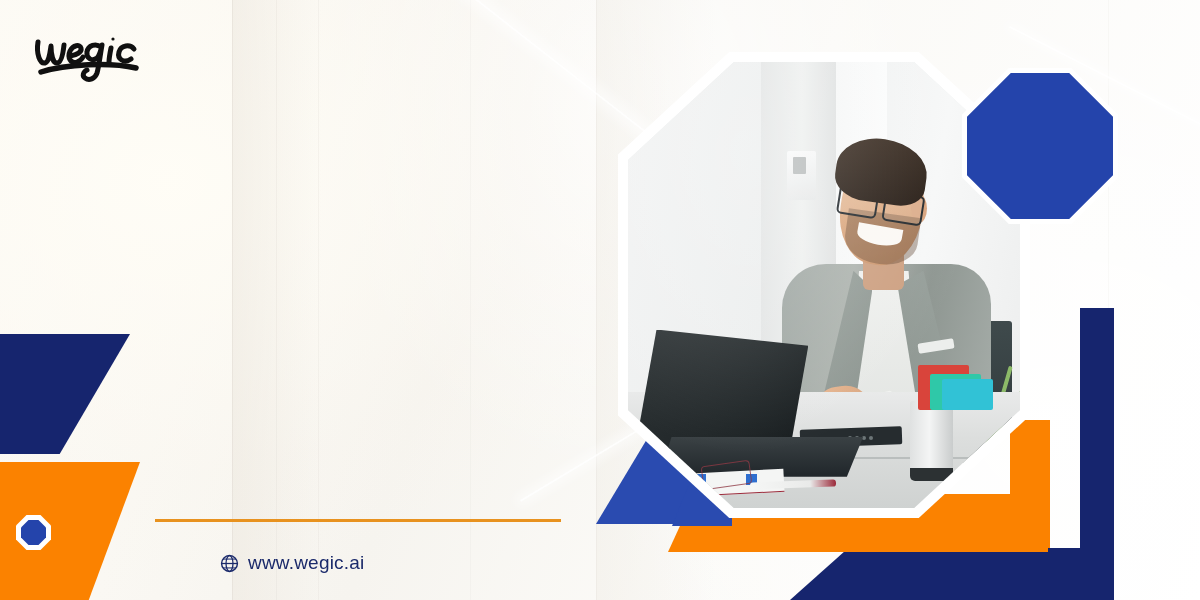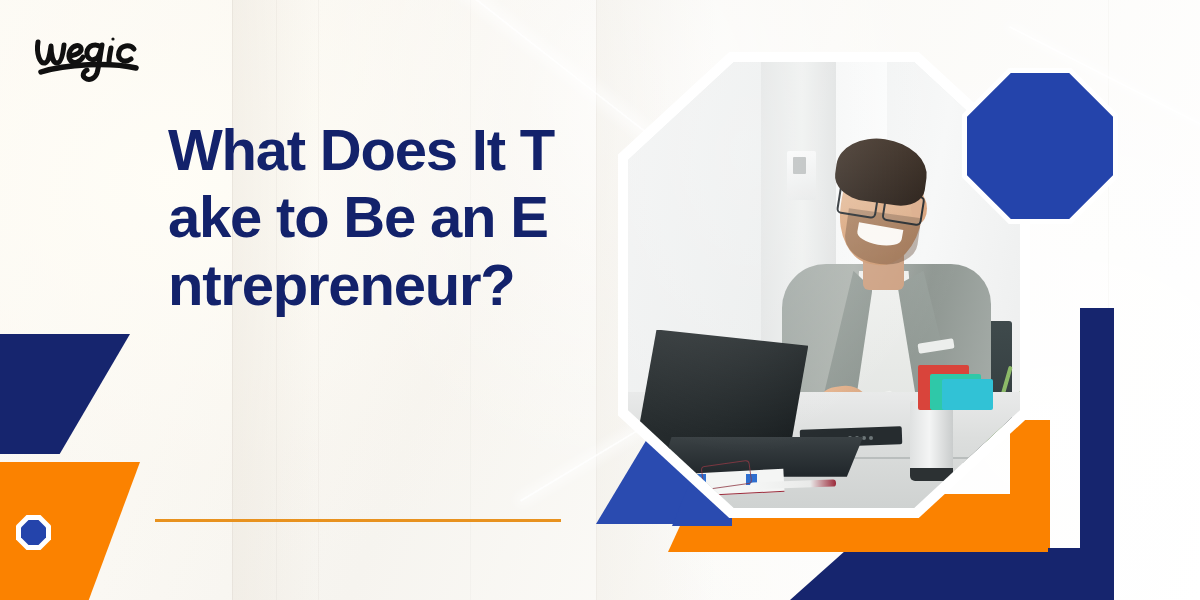--- a/index.html
+++ b/index.html
@@ -531,17 +531,28 @@
         <path d="M79 20 C78 25, 77 30, 77 34" stroke-width="5"></path>
         <circle cx="81" cy="11" r="1.6" fill="#101010" stroke="none"></circle>
 
         <path d="M102 21 C98 16, 89 17, 87 24 C85 31, 92 36, 99 31" stroke-width="5"></path>
 
         <path d="M9 44 C34 36, 78 34, 104 40" stroke-width="5.5"></path>
       </g>
     </svg>
   </div>
 
-  <h1 class="headline">What Does It Take to Be an Entrepreneur?</h1>
 
   <div class="divider"></div>
+  <div class="footer-url">
+    <span>
+      <svg class="globe-icon" width="19" height="19" viewBox="0 0 24 24" aria-hidden="true">
+        <circle cx="12" cy="12" r="10" fill="none" stroke="#1b2a6b" stroke-width="1.8"></circle>
+        <ellipse cx="12" cy="12" rx="4.4" ry="10" fill="none" stroke="#1b2a6b" stroke-width="1.6"></ellipse>
+        <line x1="2" y1="12" x2="22" y2="12" stroke="#1b2a6b" stroke-width="1.6"></line>
+        <line x1="4" y1="6.4" x2="20" y2="6.4" stroke="#1b2a6b" stroke-width="1.3"></line>
+        <line x1="4" y1="17.6" x2="20" y2="17.6" stroke="#1b2a6b" stroke-width="1.3"></line>
+      </svg>
+    </span>
+    <span>www.wegic.ai</span>
+  </div>
 
 </div>
 
 </body></html>

